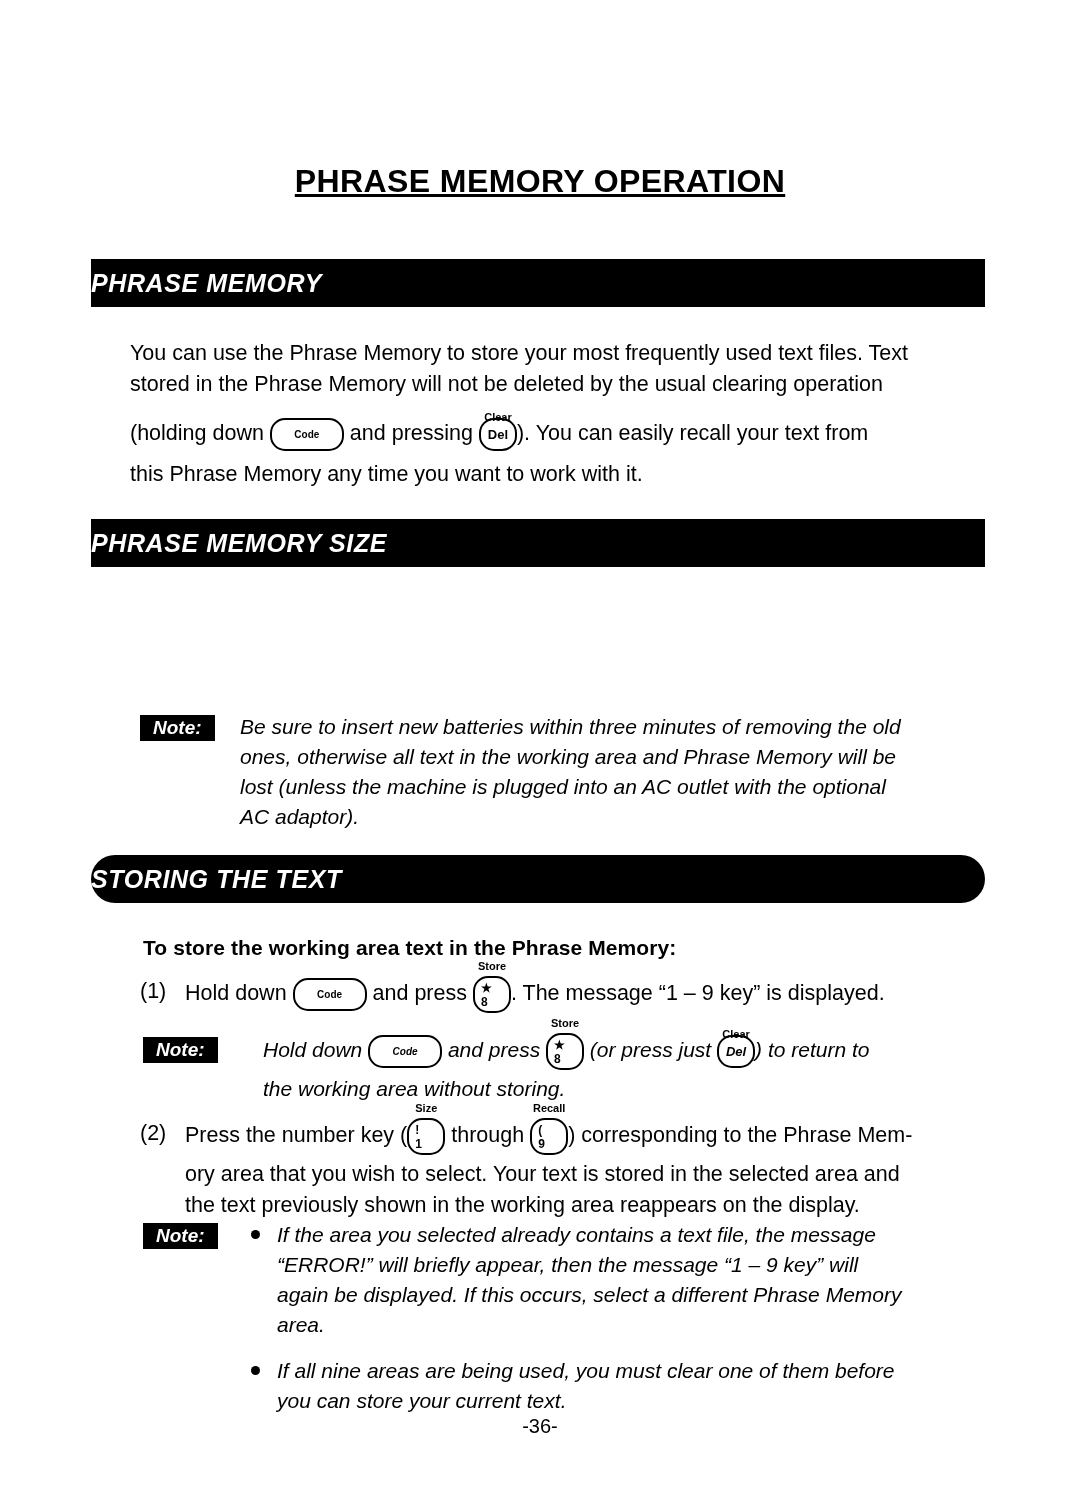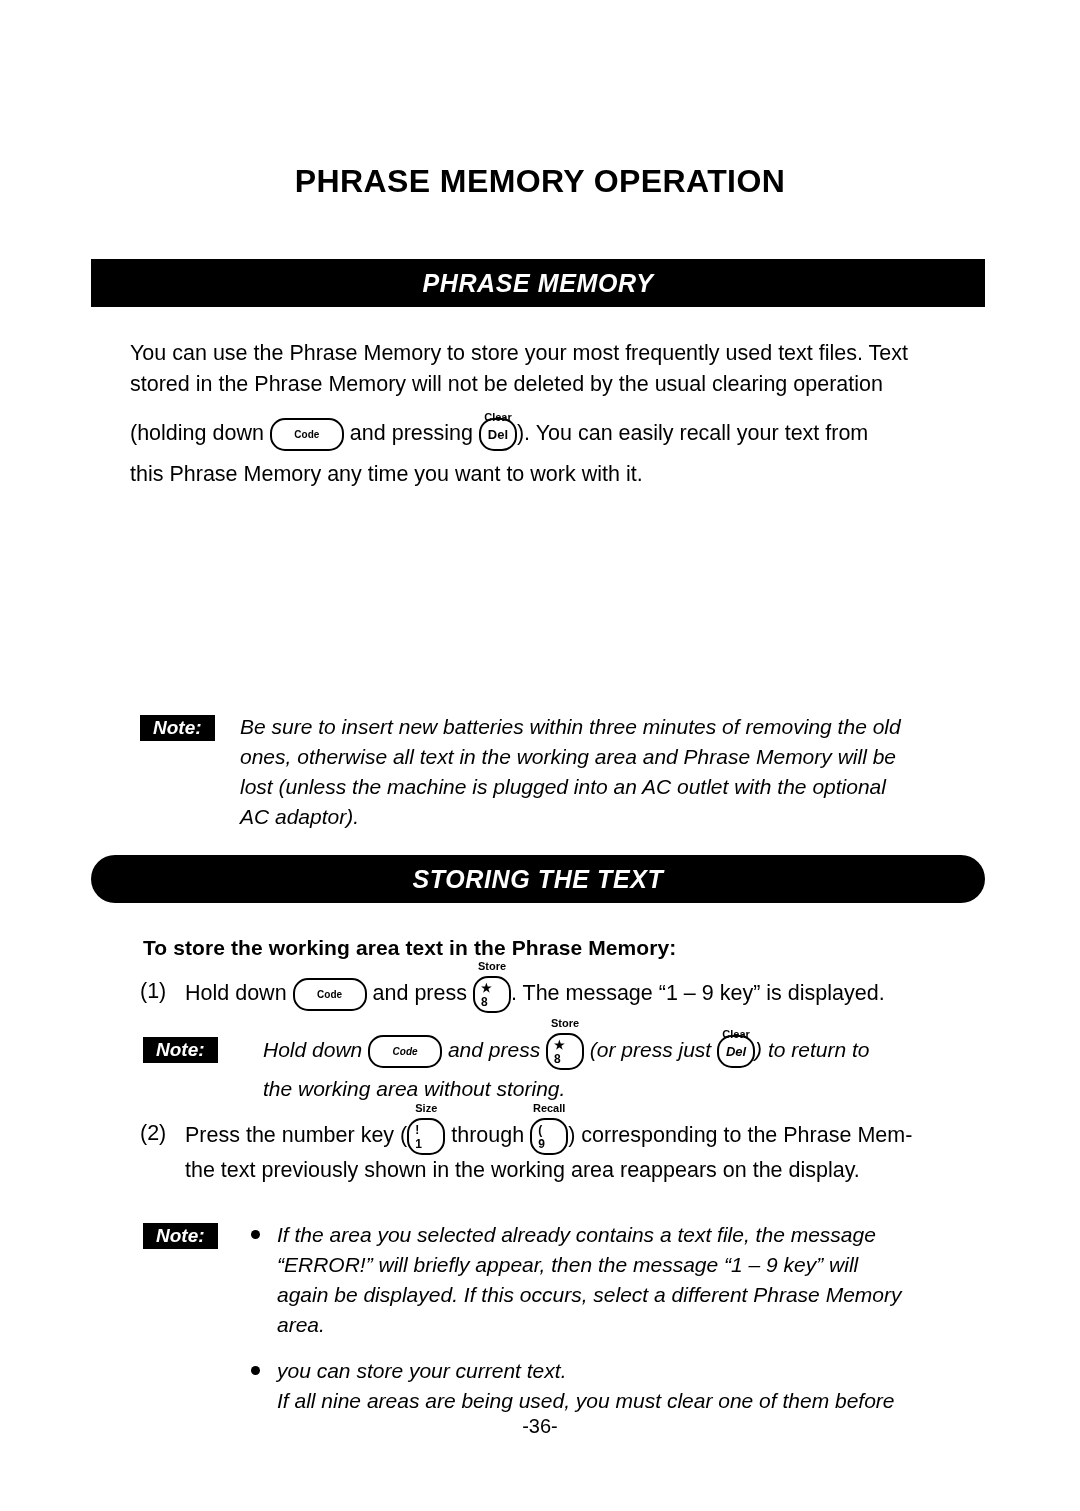--- a/index.html
+++ b/index.html
@@ -26,33 +26,33 @@
   .page-title {
     position: absolute;
     top: 163px;
     left: 0;
     width: 1080px;
     text-align: center;
     font-size: 32px;
     font-weight: bold;
     letter-spacing: 0.4px;
     font-family: "Liberation Sans", sans-serif;
+    text-decoration: underline;
   }
 
   
   .section-bar {
     position: absolute;
     left: 91px;
     width: 894px;
     height: 48px;
     background: #000000;
     color: #ffffff;
     display: flex;
     align-items: center;
-    justify-content: center;
     box-sizing: border-box;
   }
   .section-bar span {
     font-size: 25px;
     font-weight: bold;
     font-style: italic;
     letter-spacing: 0.6px;
   }
 
   
@@ -215,20 +215,23 @@
       </span>
       <span>and pressing</span>
       <span class="keycap key-narrow">
         <span class="cap-top">Clear</span>
         <span>Del</span>
       </span><span>). You can easily recall your text from</span>
     </span>
     <span class="txt-line" style="margin-top:8px;display:block;">this Phrase Memory any time you want to work with it.</span>
   </div>
 
+  <div class="section-bar" style="top:519px;">
+    <span>PHRASE MEMORY SIZE</span>
+  </div>
 
 
   <div class="note-block" style="top:712px; left:140px; width:820px;">
     <div style="position:relative;">
       <span class="note-tag" style="position:absolute; left:0; top:3px;">Note:</span>
       <div class="note-body" style="margin-left:100px;">
         <span class="txt-line">Be sure to insert new batteries within three minutes of removing the old</span>
         <span class="txt-line">ones, otherwise all text in the working area and Phrase Memory will be</span>
         <span class="txt-line">lost (unless the machine is plugged into an AC outlet with the optional</span>
         <span class="txt-line">AC adaptor).</span>
@@ -292,38 +295,39 @@
         <span class="g1">!</span>
         <span class="g2">1</span>
       </span>
       <span>through</span>
       <span class="keycap key-stack">
         <span class="cap-top">Recall</span>
         <span class="g1">(</span>
         <span class="g2">9</span>
       </span><span>) corresponding to the Phrase Mem-</span>
     </span>
+    <span class="step-text" style="margin-left:45px; margin-top:4px;">ory area that you wish to select. Your text is stored in the selected area and</span>
     <span class="step-text" style="margin-left:45px;">the text previously shown in the working area reappears on the display.</span>
   </div>
 
   <div class="note-block" style="top:1220px; left:143px; width:830px;">
     <div style="position:relative;">
       <span class="note-tag" style="position:absolute; left:0; top:3px;">Note:</span>
       <div class="note-body" style="margin-left:108px;">
         <div style="position:relative; padding-left:26px;">
           <span class="bullet" style="position:absolute; left:0; top:10px;"></span>
           <span class="txt-line">If the area you selected already contains a text file, the message</span>
           <span class="txt-line">“ERROR!” will briefly appear, then the message “1 – 9 key” will</span>
           <span class="txt-line">again be displayed. If this occurs, select a different Phrase Memory</span>
           <span class="txt-line">area.</span>
         </div>
         <div style="position:relative; padding-left:26px; margin-top:16px;">
           <span class="bullet" style="position:absolute; left:0; top:10px;"></span>
+          <span class="txt-line">If all nine areas are being used, you must clear one of them before</span>
           <span class="txt-line">you can store your current text.</span>
-          <span class="txt-line">If all nine areas are being used, you must clear one of them before</span>
         </div>
       </div>
     </div>
   </div>
 
   <div class="page-number" style="top:1415px;">-36-</div>
 
 </div>
 
 </body></html>

